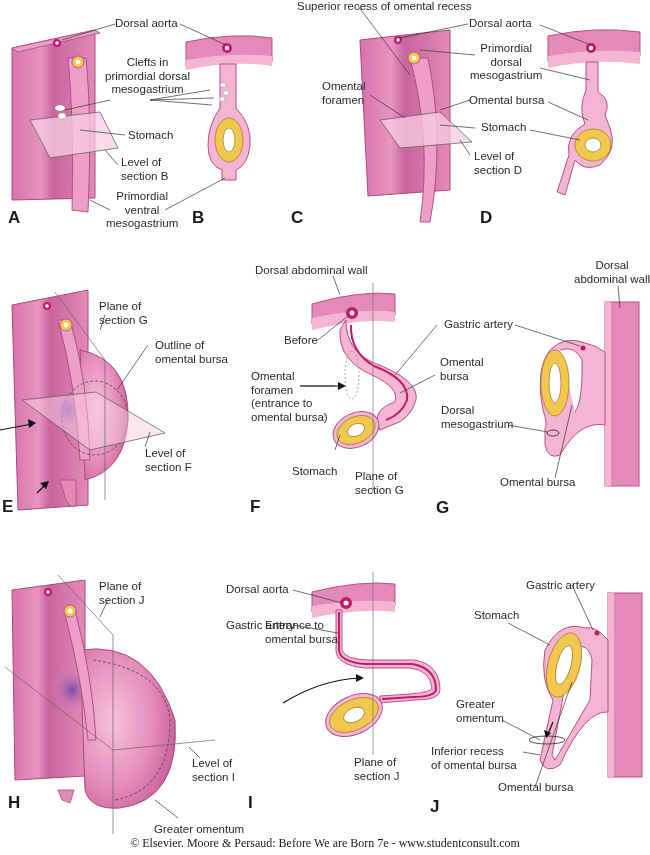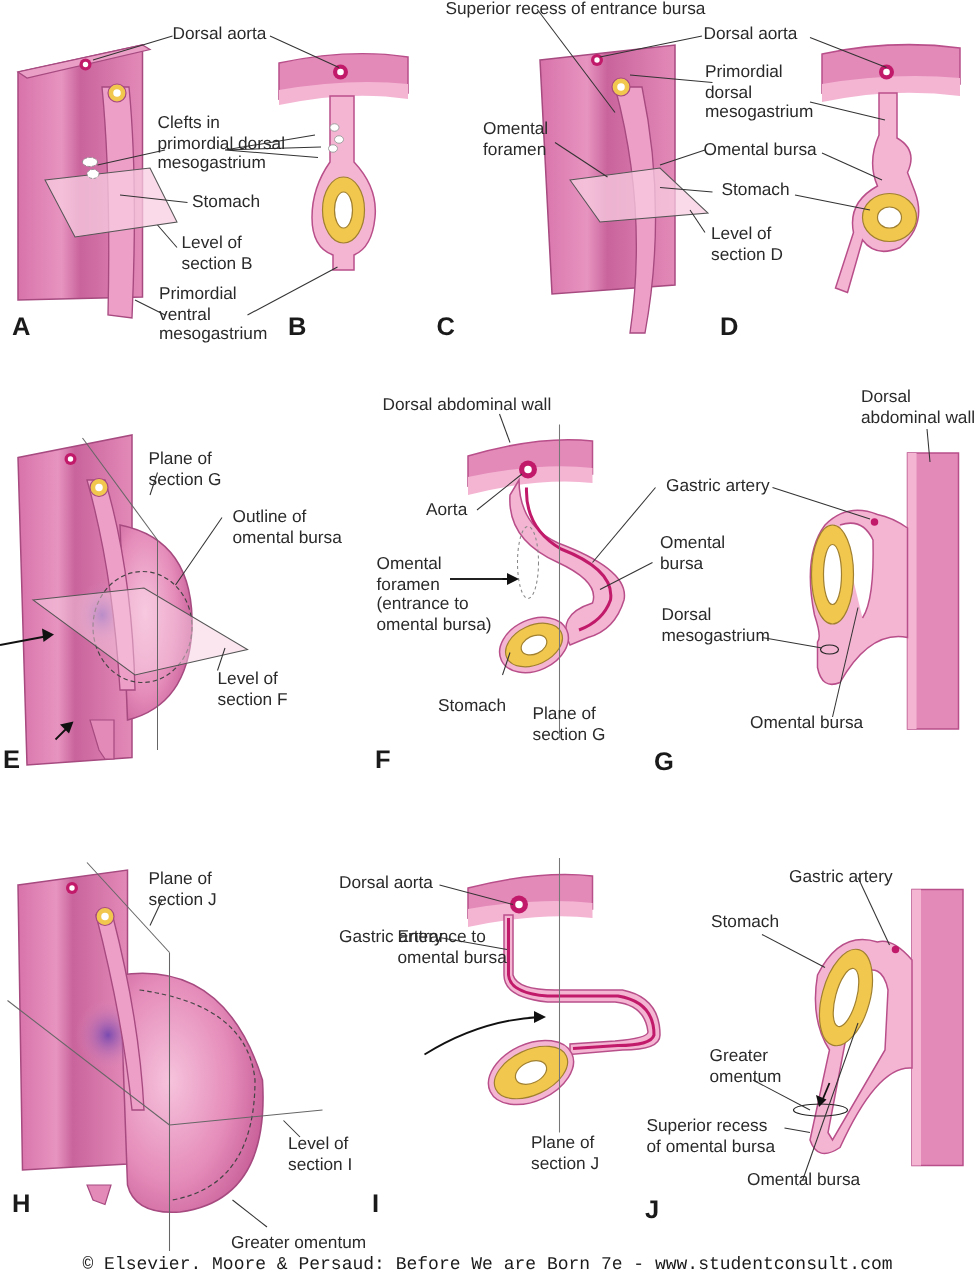--- a/index.html
+++ b/index.html
@@ -1,23 +1,23 @@
 <!DOCTYPE html>
 <html><head>
 <meta charset="utf-8">
 <style>
   html, body { margin:0; padding:0; background:#ffffff; }
   body { width:650px; height:855px; position:relative; overflow:hidden;
          font-family:"Liberation Sans", sans-serif; color:#222; }
   svg.fig { position:absolute; left:0; top:0; width:650px; height:855px; }
   .lbl { position:absolute; font-size:11.5px; line-height:13.5px; color:#2a2a2a; white-space:nowrap; }
-  .c { }
+  .c { text-align:center; }
   .panel-letter { position:absolute; font-size:17px; font-weight:bold; color:#1a1a1a; }
   .credit { position:absolute; left:0; width:650px; top:836px; text-align:center;
-            font-family:Liberation Mono, monospace; font-size:12px; color:#1a1a1a; }
+            font-family:Liberation Serif, serif; font-size:12px; color:#1a1a1a; }
 </style>
 </head>
 <body>
 
 <svg class="fig" viewBox="0 0 650 855" xmlns="http://www.w3.org/2000/svg">
   <defs>
     <linearGradient id="wallGrad" x1="0" x2="1" y1="0" y2="0">
       <stop offset="0" stop-color="#d873aa"></stop>
       <stop offset="0.35" stop-color="#e794c0"></stop>
       <stop offset="0.5" stop-color="#c9649c"></stop>
@@ -221,33 +221,33 @@
 
     <path d="M572,585 L593,630"></path>
     <path d="M508,623 L550,645"></path>
     <path d="M502,720 L540,740"></path>
     <path d="M523,752 L540,755"></path>
     <path d="M535,787 L572,682"></path>
   </g>
 </svg>
 
 <div class="lbl" style="left:115px;top:17px">Dorsal aorta</div>
-<div class="lbl c" style="left:105px;top:76px;white-space:pre">Clefts in
+<div class="lbl c" style="left:105px;top:56px;white-space:pre">Clefts in
 primordial dorsal
 mesogastrium</div>
 <div class="lbl" style="left:128px;top:129px">Stomach</div>
 <div class="lbl" style="left:121px;top:156px;white-space:pre">Level of
 section B</div>
 <div class="lbl c" style="left:106px;top:190px;white-space:pre">Primordial
 ventral
 mesogastrium</div>
 <div class="panel-letter" style="left:8px;top:208px">A</div>
 <div class="panel-letter" style="left:192px;top:208px">B</div>
 
-<div class="lbl" style="left:297px;top:0px">Superior recess of entrance bursa</div>
+<div class="lbl" style="left:297px;top:0px">Superior recess of omental recess</div>
 <div class="lbl" style="left:469px;top:17px">Dorsal aorta</div>
 <div class="lbl c" style="left:470px;top:42px;white-space:pre">Primordial
 dorsal
 mesogastrium</div>
 <div class="lbl" style="left:322px;top:80px;white-space:pre">Omental
 foramen</div>
 <div class="lbl" style="left:469px;top:94px">Omental bursa</div>
 <div class="lbl" style="left:481px;top:121px">Stomach</div>
 <div class="lbl" style="left:474px;top:150px;white-space:pre">Level of
 section D</div>
@@ -256,21 +256,21 @@
 
 <div class="lbl" style="left:99px;top:300px;white-space:pre">Plane of
 section G</div>
 <div class="lbl" style="left:155px;top:339px;white-space:pre">Outline of
 omental bursa</div>
 <div class="lbl" style="left:145px;top:447px;white-space:pre">Level of
 section F</div>
 <div class="panel-letter" style="left:2px;top:497px">E</div>
 
 <div class="lbl" style="left:255px;top:264px">Dorsal abdominal wall</div>
-<div class="lbl" style="left:284px;top:334px">Aorta</div>
+<div class="lbl" style="left:284px;top:334px">Before</div>
 <div class="lbl" style="left:251px;top:370px;white-space:pre">Omental
 foramen
 (entrance to
 omental bursa)</div>
 <div class="lbl" style="left:292px;top:465px">Stomach</div>
 <div class="lbl" style="left:355px;top:470px;white-space:pre">Plane of
 section G</div>
 
 <div class="lbl" style="left:440px;top:356px;white-space:pre">Omental
 bursa</div>
@@ -293,22 +293,22 @@
 <div class="lbl" style="left:226px;top:583px">Dorsal aorta</div>
 <div class="lbl" style="left:226px;top:619px">Gastric artery</div>
 <div class="lbl" style="left:265px;top:619px;white-space:pre">Entrance to
 omental bursa</div>
 <div class="lbl" style="left:354px;top:756px;white-space:pre">Plane of
 section J</div>
 <div class="panel-letter" style="left:248px;top:793px">I</div>
 
 <div class="lbl" style="left:526px;top:579px">Gastric artery</div>
 <div class="lbl" style="left:474px;top:609px">Stomach</div>
-<div class="lbl" style="left:473px;top:698px;white-space:pre">Greater
+<div class="lbl" style="left:456px;top:698px;white-space:pre">Greater
 omentum</div>
-<div class="lbl" style="left:431px;top:745px;white-space:pre">Superior recess
+<div class="lbl" style="left:431px;top:745px;white-space:pre">Inferior recess
 of omental bursa</div>
 <div class="lbl" style="left:498px;top:781px">Omental bursa</div>
 <div class="panel-letter" style="left:430px;top:797px">J</div>
 
 <div class="credit">© Elsevier. Moore &amp; Persaud: Before We are Born 7e - www.studentconsult.com</div>
 
 <div class="lbl" style="left:444px;top:318px">Gastric artery</div>
 
 </body></html>

